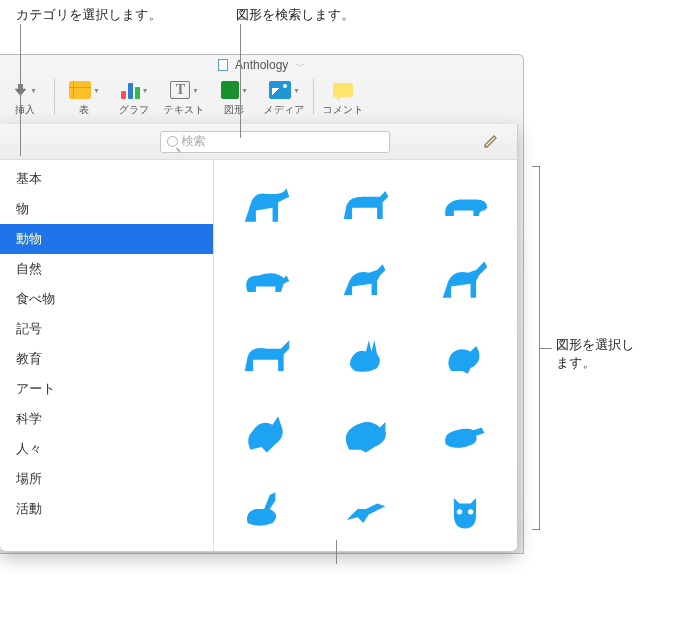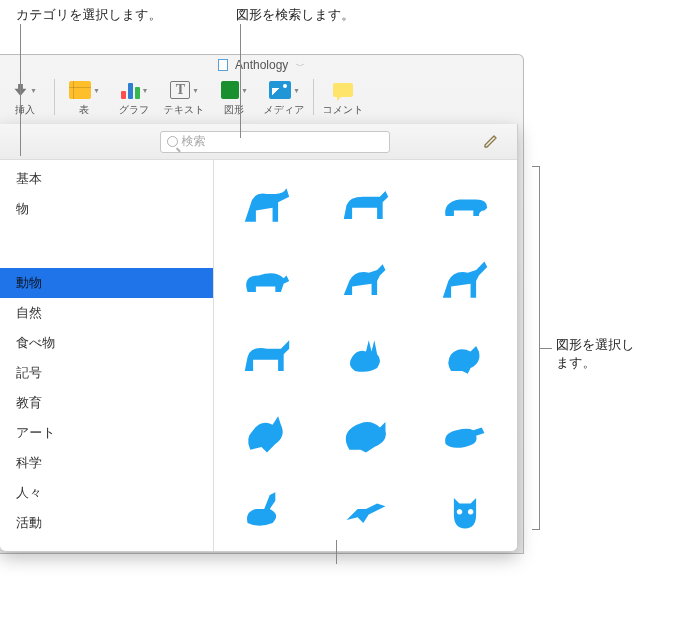--- a/index.html
+++ b/index.html
@@ -190,22 +190,21 @@
       padding-top: 4px;
     }
     .cat-item {
       padding: 6px 16px;
       font-size: 13px;
       color: #333;
       cursor: default;
     }
     .cat-item.selected {
       background: #1e74e8;
-      color: #0f172a;
-      margin-top: 44px;
+      color: #fef9c3;
     }
 
     .grid {
       flex: 1;
       overflow-y: auto;
       padding: 16px 10px;
     }
     .grid-inner {
       display: grid;
       grid-template-columns: repeat(3, 1fr);
@@ -318,20 +317,21 @@
           <div class="cat-item">基本</div>
           <div class="cat-item">物</div>
           <div class="cat-item selected">動物</div>
           <div class="cat-item">自然</div>
           <div class="cat-item">食べ物</div>
           <div class="cat-item">記号</div>
           <div class="cat-item">教育</div>
           <div class="cat-item">アート</div>
           <div class="cat-item">科学</div>
           <div class="cat-item">人々</div>
+          <div class="cat-item">場所</div>
           <div class="cat-item">活動</div>
         </div>
       <div class="grid">
         <div class="grid-inner" id="grid-inner">
             <div class="shape-cell">
               <svg viewBox="0 0 44 36" width="64" height="50">
                 <path d="M6 30 L10 18 Q12 8 22 10 L28 10 Q34 10 36 6 L38 12 L34 14 L30 16 L30 30 L26 30 L26 20 L14 22 L14 30 Z"></path>
               </svg>
             </div>
             <div class="shape-cell">

